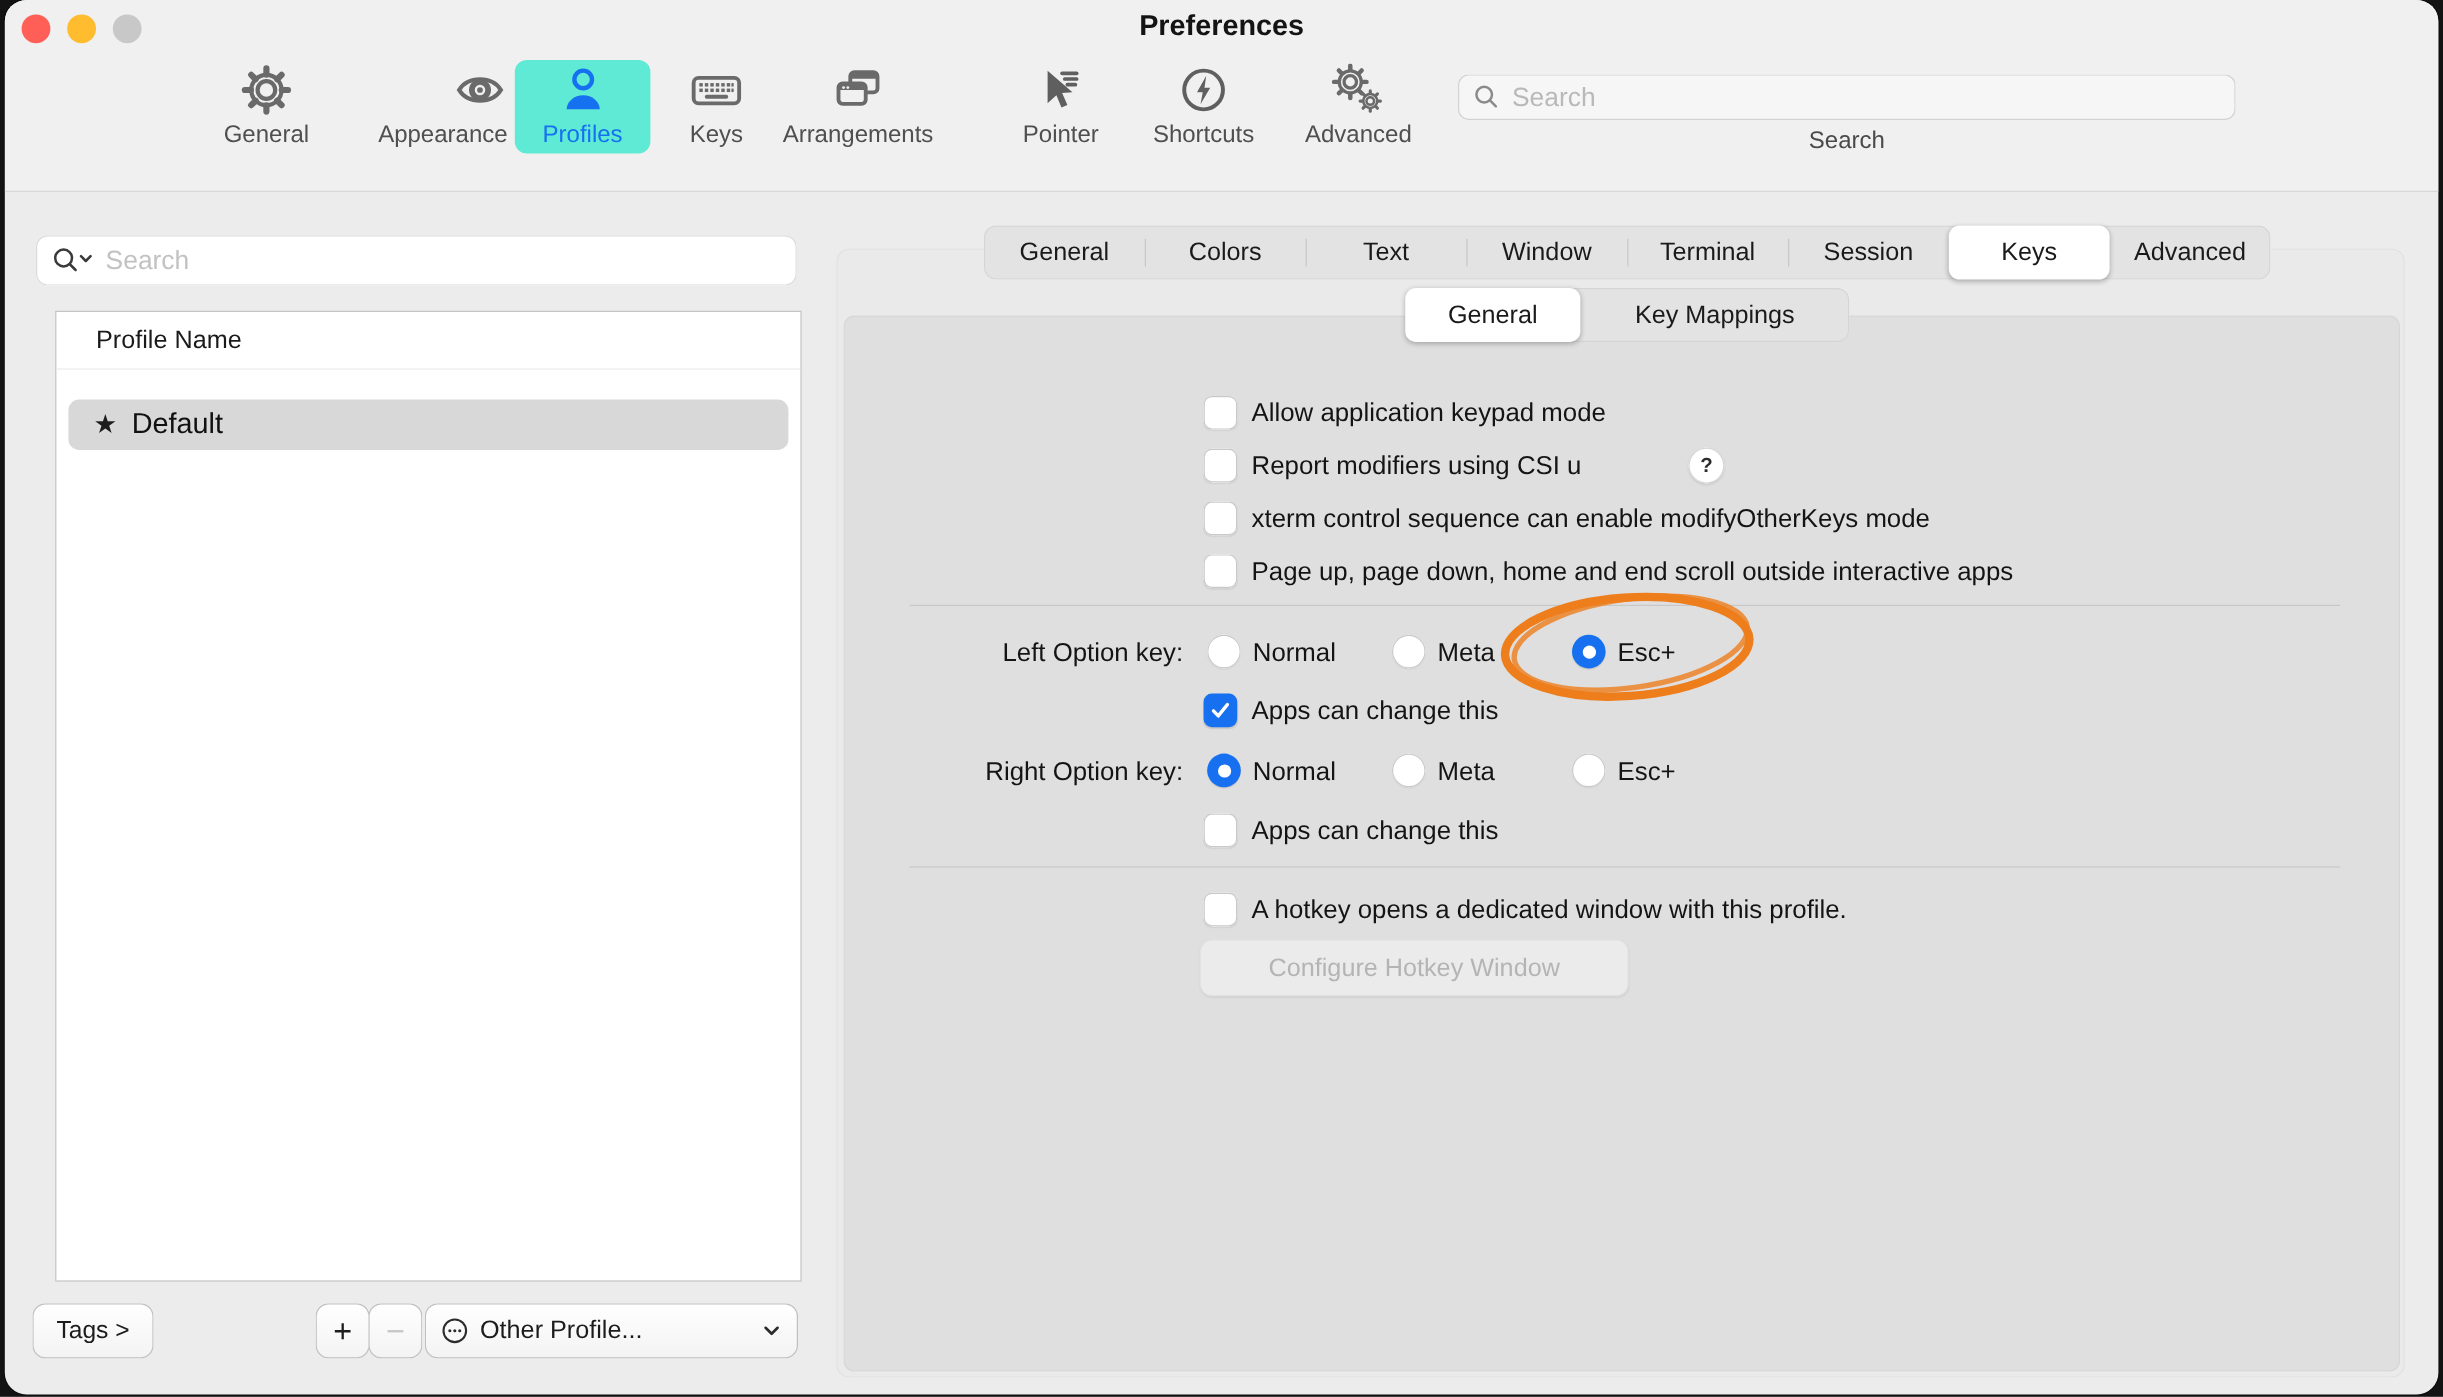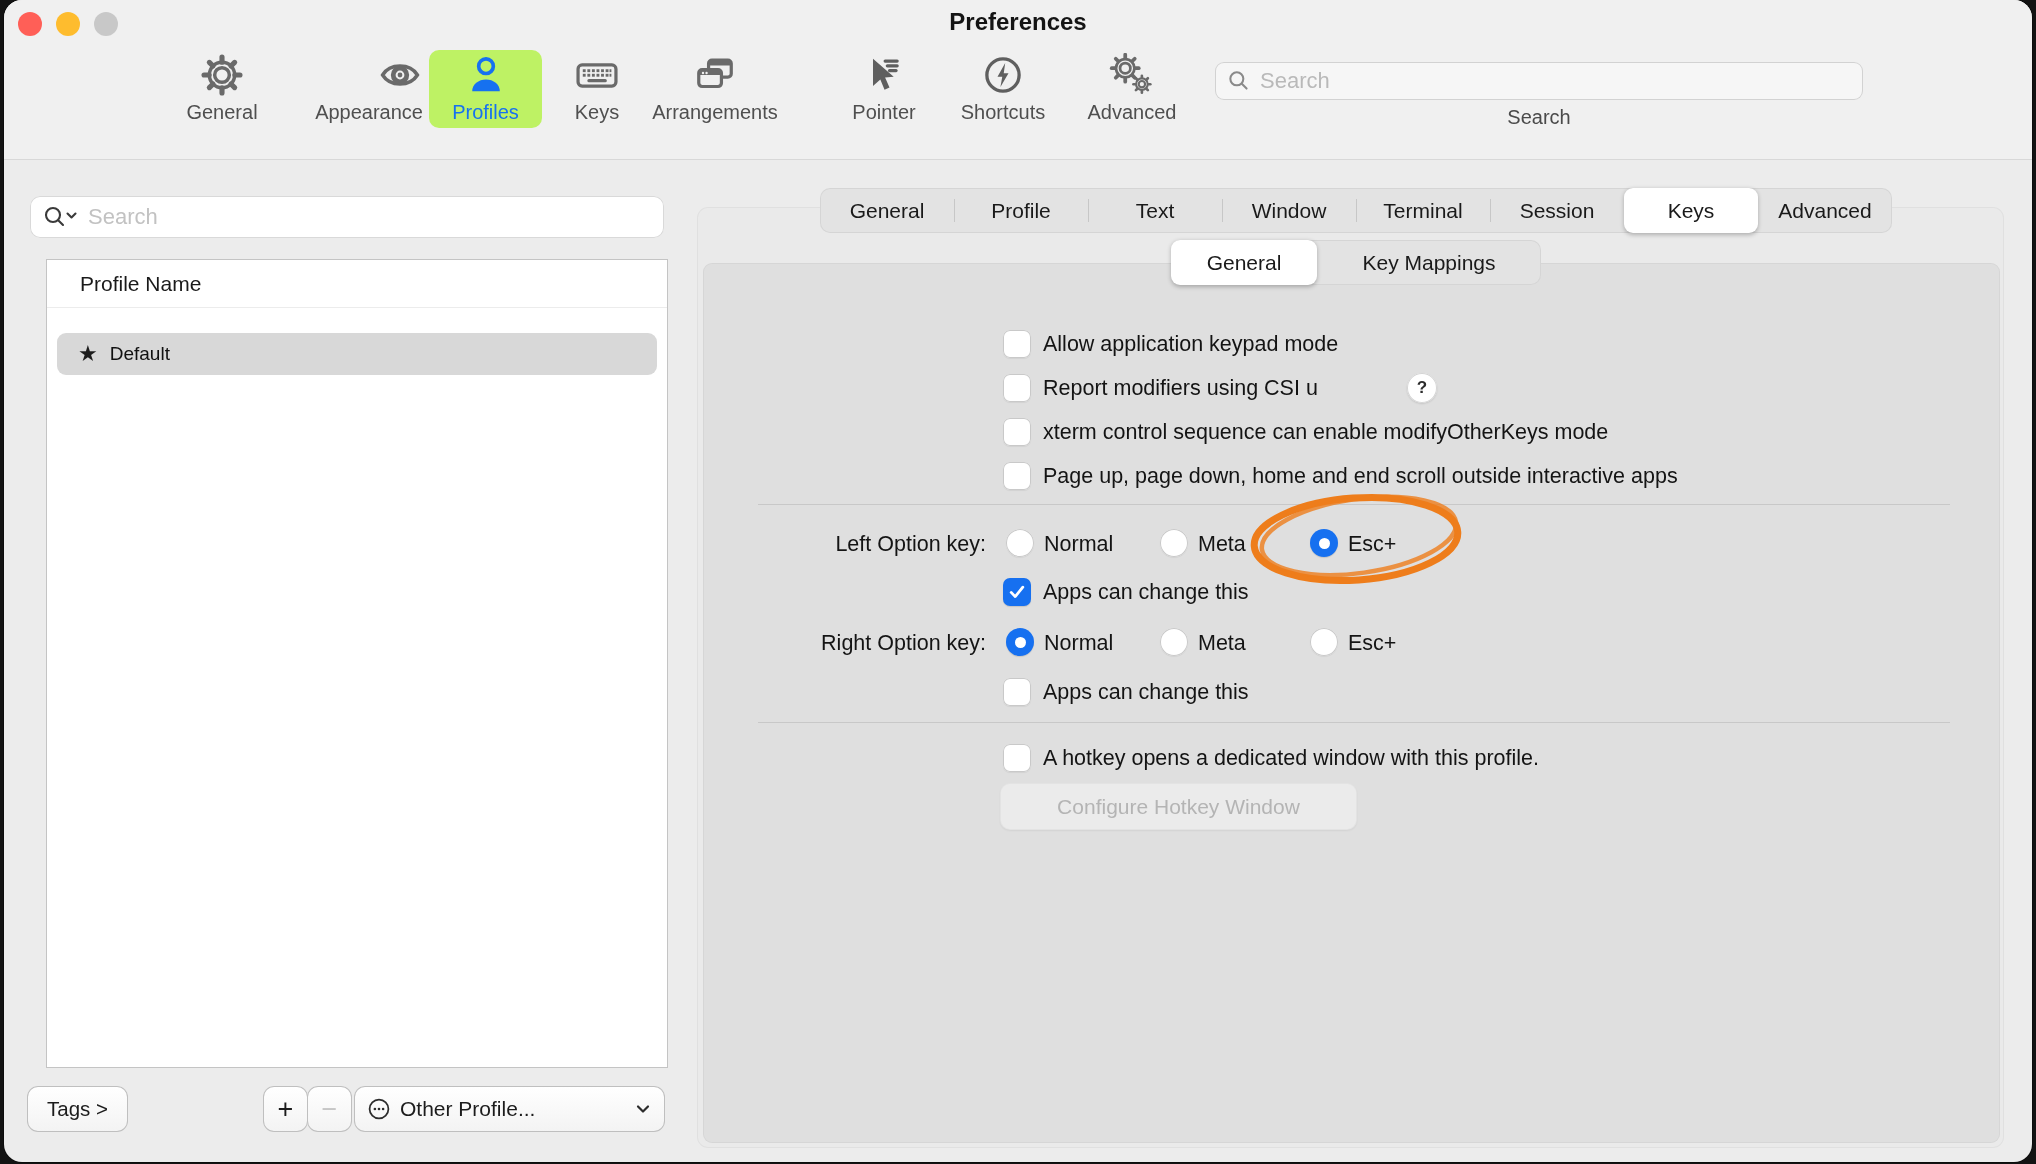--- a/index.html
+++ b/index.html
@@ -17,38 +17,38 @@
   
   .toolbar-area{position:absolute;left:0;top:0;right:0;height:159px;background:#f0f0f0;border-bottom:1px solid #d8d8d8;}
   .title{position:absolute;left:0;right:0;top:8px;text-align:center;font-size:24px;font-weight:700;color:#141414;}
   .light{position:absolute;top:12px;width:24px;height:24px;border-radius:50%;}
   .light.red{left:14px;background:#ff5f57;}
   .light.yellow{left:52px;background:#febc2e;}
   .light.gray{left:90px;background:#c8c8c8;}
   .titem{position:absolute;top:50px;height:78px;display:flex;flex-direction:column;align-items:center;justify-content:flex-start;border-radius:10px;}
   .titem .ticon{height:50px;display:flex;align-items:center;justify-content:center;}
   .titem .tlabel{font-size:20px;color:#4f4f4f;line-height:24px;}
-  .titem.sel{background:#bef264;}
+  .titem.sel{background:#5eead4;}
   .titem.sel .tlabel{color:#1671f0;}
   .tb-search{position:absolute;left:1211px;top:62px;width:648px;}
   .tb-search-field{position:relative;height:38px;border-radius:9px;background:#f6f6f6;box-shadow:inset 0 0 0 1px #d2d2d2;display:flex;align-items:center;}
   .tb-search-field svg{margin-left:11px;flex:0 0 auto;}
   .tb-search-field input{flex:1;border:none;outline:none;background:transparent;font-family:inherit;font-size:22px;color:#333;padding:0 10px 0 8px;}
   .tb-search-field input::placeholder{color:#b9b9b9;}
   .tb-search-caption{margin-top:6px;text-align:center;font-size:20px;color:#4a4a4a;}
   
   .side-search{position:absolute;left:26px;top:196px;width:634px;height:42px;background:#fff;border-radius:10px;box-shadow:inset 0 0 0 1px #d9d9d9;display:flex;align-items:center;}
   .side-search svg{margin-left:12px;flex:0 0 auto;}
   .side-search input{flex:1;border:none;outline:none;background:transparent;font-family:inherit;font-size:22px;color:#333;padding:0 10px 0 8px;}
   .side-search input::placeholder{color:#c2c2c2;}
   .profile-list{position:absolute;left:43px;top:260px;width:620px;height:807px;background:#fff;box-shadow:0 0 0 1px #c4c4c4;}
   .list-header{height:47px;border-bottom:1px solid #ececec;display:flex;align-items:center;padding-left:33px;font-size:21px;color:#1a1a1a;}
   .profile-row{position:absolute;left:10px;right:10px;top:73px;height:42px;background:#d8d8d8;border-radius:9px;display:flex;align-items:center;padding-left:21px;box-sizing:border-box;}
   .profile-row .star{font-size:22px;color:#1d1d1d;line-height:42px;}
-  .profile-row .pname{font-size:19px;color:#111;margin-left:12px;}
+  .profile-row .pname{font-size:24px;color:#111;margin-left:12px;}
   .macbtn{position:absolute;top:1086px;height:46px;background:linear-gradient(180deg,#ffffff,#f3f3f3);box-shadow:inset 0 0 0 1px #bfbfbf;display:flex;align-items:center;justify-content:center;font-size:20.5px;color:#1c1c1c;box-sizing:border-box;border-radius:11px;}
   .btn-tags{left:23px;width:101px;}
   .btn-plus{left:259px;width:45px;font-size:27px;font-weight:300;}
   .btn-minus{left:303px;width:45px;font-size:27px;color:#c6c6c6;}
   .btn-other{left:350px;width:311px;justify-content:flex-start;padding:0 12px;}
   .btn-other .oa-label{font-size:21px;margin-left:8px;}
   .btn-other .oa-chevron{margin-left:auto;display:flex;}
   
   .pane-wrapper{position:absolute;left:693px;top:207px;width:1307px;height:941px;background:#eaeaea;border-radius:11px;box-shadow:inset 0 0 0 1px rgba(0,0,0,.04);}
   .pane-inner{position:absolute;left:699px;top:263px;width:1297px;height:880px;background:#dfdfdf;border-radius:9px;box-shadow:inset 0 0 0 1px rgba(0,0,0,.04);}
@@ -270,21 +270,21 @@
           <path d="M5 7.5 l5 5 5-5" stroke="#2c2c2c" stroke-width="2.2" stroke-linecap="round" stroke-linejoin="round"></path>
         </svg>
     </span>
   </div>
 
   <div class="pane-wrapper"></div>
   <div class="pane-inner"></div>
 
   <div class="segbar tabbar-main">
     <div class="seg">General</div>
-    <div class="seg">Profile</div>
+    <div class="seg">Colors</div>
     <div class="seg">Text</div>
     <div class="seg">Window</div>
     <div class="seg">Terminal</div>
     <div class="seg">Session</div>
     <div class="seg sel">Keys</div>
     <div class="seg">Advanced</div>
   </div>
 
   <div class="segbar tabbar-sub">
     <div class="seg sel fixed">General</div>

